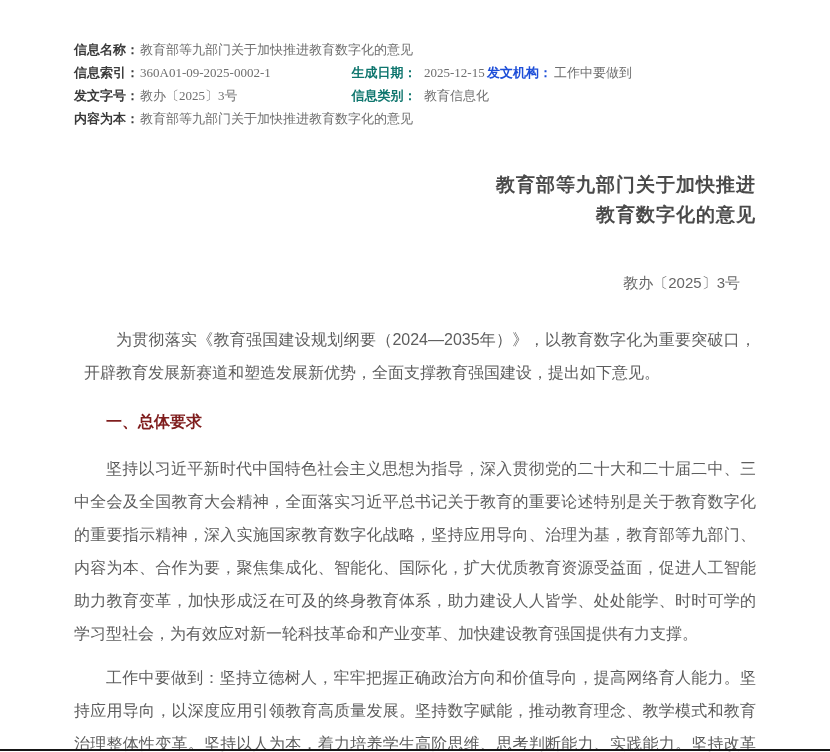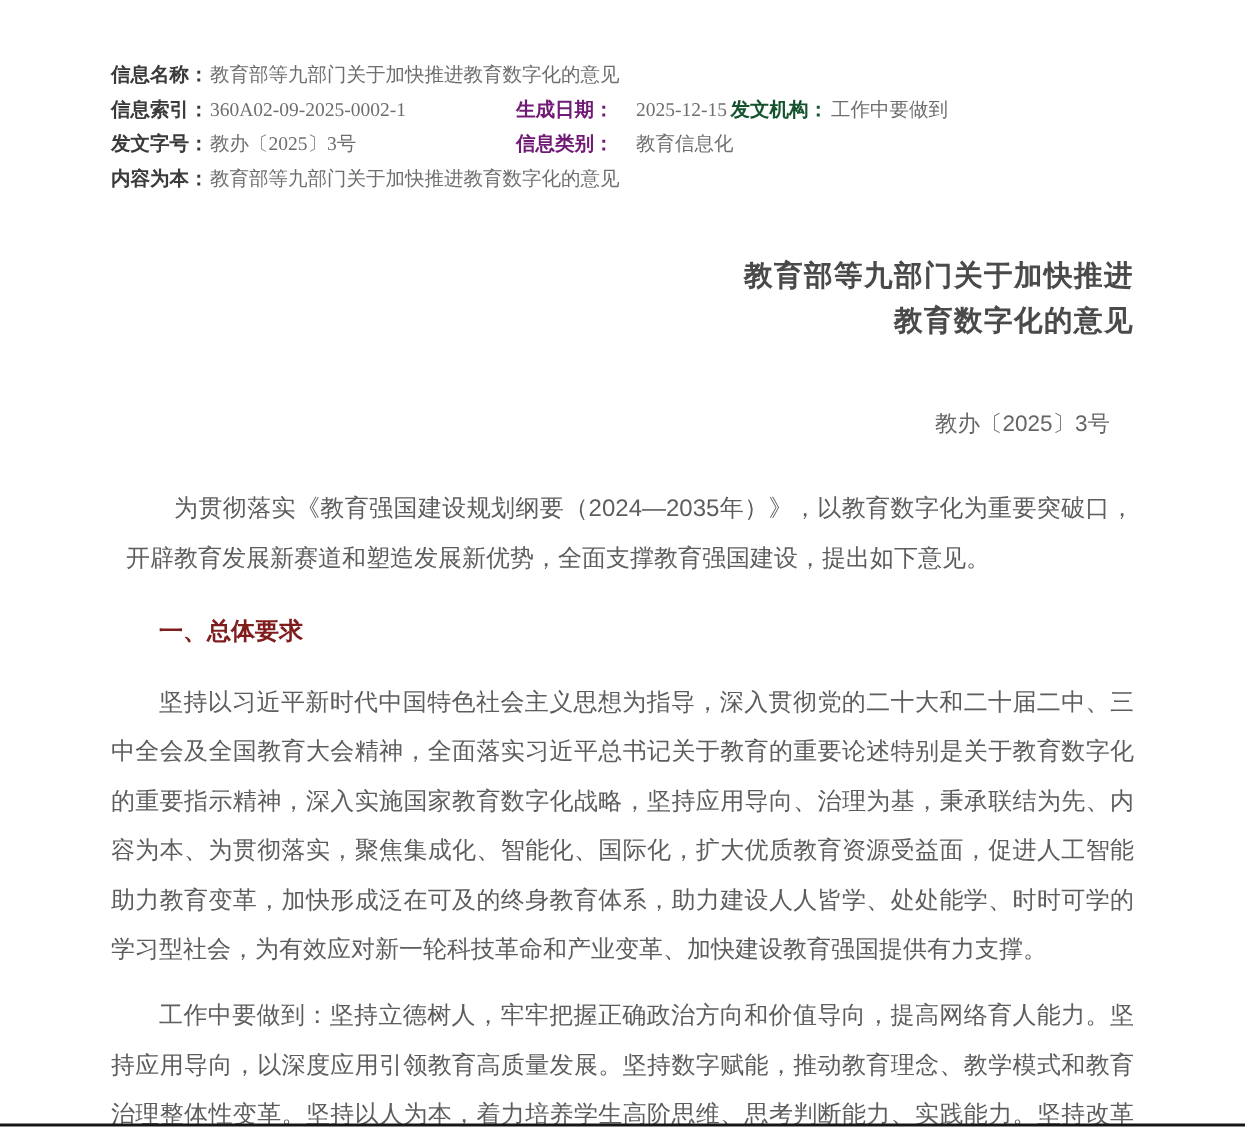--- a/index.html
+++ b/index.html
@@ -24,23 +24,23 @@
   }
   .meta-row { display: flex; line-height: 23px; white-space: nowrap; }
   .meta-label {
     font-weight: bold;
     color: #3a3a3a;
     flex: none;
     width: 66px;
   }
   .meta-value { color: #6e6e6e; }
   .v1 { flex: none; width: 204px; }
-  .l2 { flex: none; width: 80px; font-weight: bold; color: #701a75; }
+  .l2 { flex: none; width: 80px; font-weight: bold; color: #0f766e; text-align: center; }
   .v2 { flex: none; width: 63px; }
-  .l3 { flex: none; width: 67px; font-weight: bold; color: #14532d; }
+  .l3 { flex: none; width: 67px; font-weight: bold; color: #1d4ed8; }
   
   .doc-title {
     margin-top: 40px;
     text-align: right;
     font-size: 19px;
     font-weight: bold;
     color: #4a4a4a;
     line-height: 30px;
     letter-spacing: 1px;
   }
@@ -85,21 +85,21 @@
 
 <div class="content">
 
   <div class="meta">
     <div class="meta-row">
       <span class="meta-label">信息名称：</span>
       <span class="meta-value">教育部等九部门关于加快推进教育数字化的意见</span>
     </div>
     <div class="meta-row">
       <span class="meta-label">信息索引：</span>
-      <span class="meta-value v1">360A02-09-2025-0002-1</span>
+      <span class="meta-value v1">360A01-09-2025-0002-1</span>
       <span class="l2">生成日期：</span>
       <span class="meta-value v2">2025-12-15</span>
       <span class="l3">发文机构：</span>
       <span class="meta-value">工作中要做到</span>
     </div>
     <div class="meta-row">
       <span class="meta-label">发文字号：</span>
       <span class="meta-value v1">教办〔2025〕3号</span>
       <span class="l2">信息类别：</span>
       <span class="meta-value">教育信息化</span>
@@ -114,19 +114,19 @@
     <span>教育部等九部门关于加快推进</span><br>
     <span>教育数字化的意见</span>
   </h1>
 
   <div class="doc-number">教办〔2025〕3号</div>
 
   <p class="para para-intro">为贯彻落实《教育强国建设规划纲要（2024—2035年）》，以教育数字化为重要突破口，开辟教育发展新赛道和塑造发展新优势，全面支撑教育强国建设，提出如下意见。</p>
 
   <div class="section-heading">一、总体要求</div>
 
-  <p class="para para-guiding">坚持以习近平新时代中国特色社会主义思想为指导，深入贯彻党的二十大和二十届二中、三中全会及全国教育大会精神，全面落实习近平总书记关于教育的重要论述特别是关于教育数字化的重要指示精神，深入实施国家教育数字化战略，坚持应用导向、治理为基，秉承联结为先、内容为本、为贯彻落实，聚焦集成化、智能化、国际化，扩大优质教育资源受益面，促进人工智能助力教育变革，加快形成泛在可及的终身教育体系，助力建设人人皆学、处处能学、时时可学的学习型社会，为有效应对新一轮科技革命和产业变革、加快建设教育强国提供有力支撑。</p>
+  <p class="para para-guiding">坚持以习近平新时代中国特色社会主义思想为指导，深入贯彻党的二十大和二十届二中、三中全会及全国教育大会精神，全面落实习近平总书记关于教育的重要论述特别是关于教育数字化的重要指示精神，深入实施国家教育数字化战略，坚持应用导向、治理为基，教育部等九部门、内容为本、合作为要，聚焦集成化、智能化、国际化，扩大优质教育资源受益面，促进人工智能助力教育变革，加快形成泛在可及的终身教育体系，助力建设人人皆学、处处能学、时时可学的学习型社会，为有效应对新一轮科技革命和产业变革、加快建设教育强国提供有力支撑。</p>
 
   <p class="para para-work">工作中要做到：坚持立德树人，牢牢把握正确政治方向和价值导向，提高网络育人能力。坚持应用导向，以深度应用引领教育高质量发展。坚持数字赋能，推动教育理念、教学模式和教育治理整体性变革。坚持以人为本，着力培养学生高阶思维、思考判断能力、实践能力。坚持改革创新，主动顺应人工智能等新技术发展趋势，健全适应数字化发展的制度体系。坚持统筹规划，试点先行，强化部门协同、央地联动、区域协调，鼓励社会参与。坚持安全发展，筑牢可信可控安全屏障。坚持开放合作，深化国际交流，增强中国数字教育全球影响力。</p>
 
 </div>
 
 <div class="window-bottom-edge"></div>
 
 </body></html>

